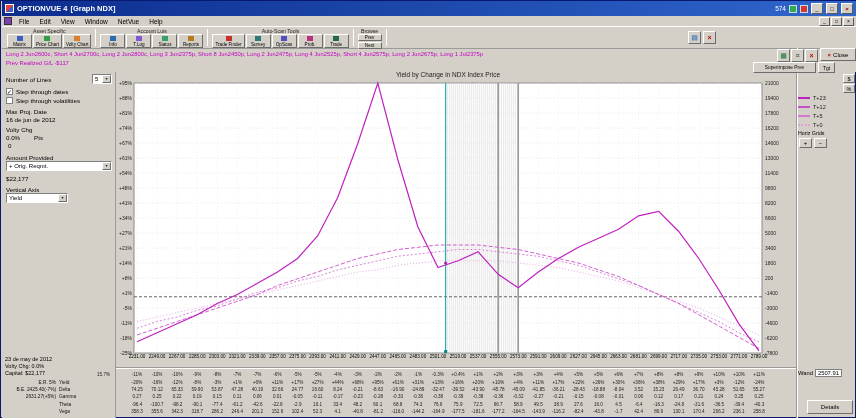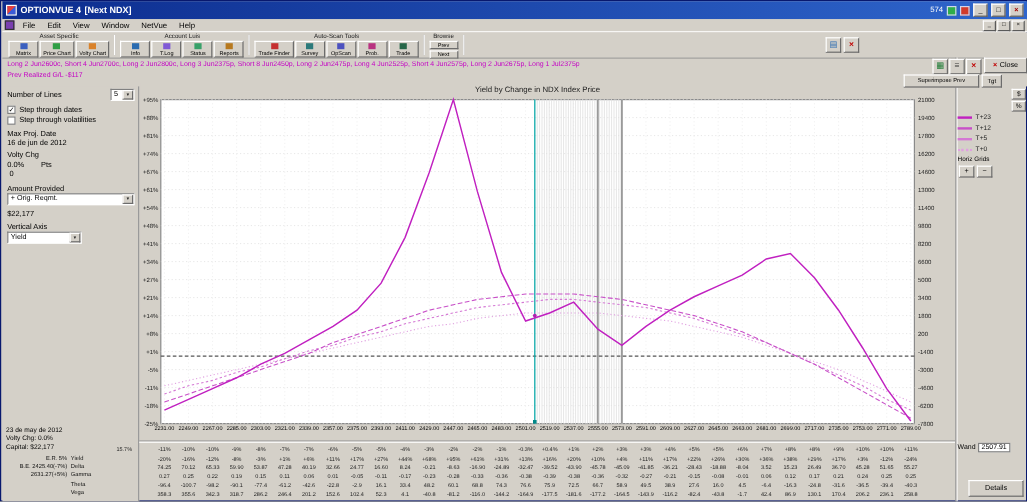--- a/index.html
+++ b/index.html
@@ -65,21 +65,21 @@
 .wand-val{background:#fff;border:1px solid #808080;padding:0 2px;font-size:5.8px}
 </style>
 </head>
 <body>
 
 <div id="app">
 
   <div class="titlebar">
     <div class="app-icon"></div>
     <span class="tb-title">OPTIONVUE 4</span>
-    <span class="tb-title">[Next NDX]</span>
+    <span class="tb-title">[Graph NDX]</span>
     <span class="spacer"></span>
     <span class="tb-count">574</span>
     <span class="mini-ic" style="background:#2fae4a"></span>
     <span class="mini-ic" style="background:#d23a2a"></span>
     <button class="cap-btn"><span>_</span></button>
     <button class="cap-btn"><span>□</span></button>
     <button class="cap-btn" style="color:#a00000;font-weight:bold"><span>×</span></button>
   </div>
 
   <div class="menubar">

